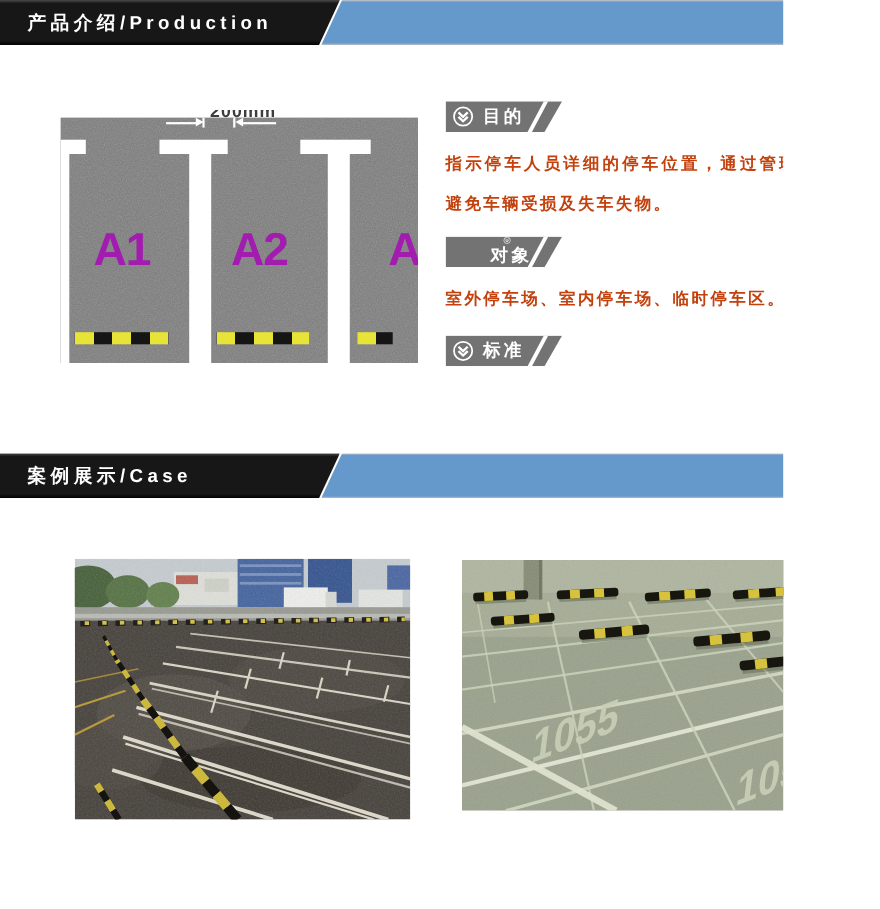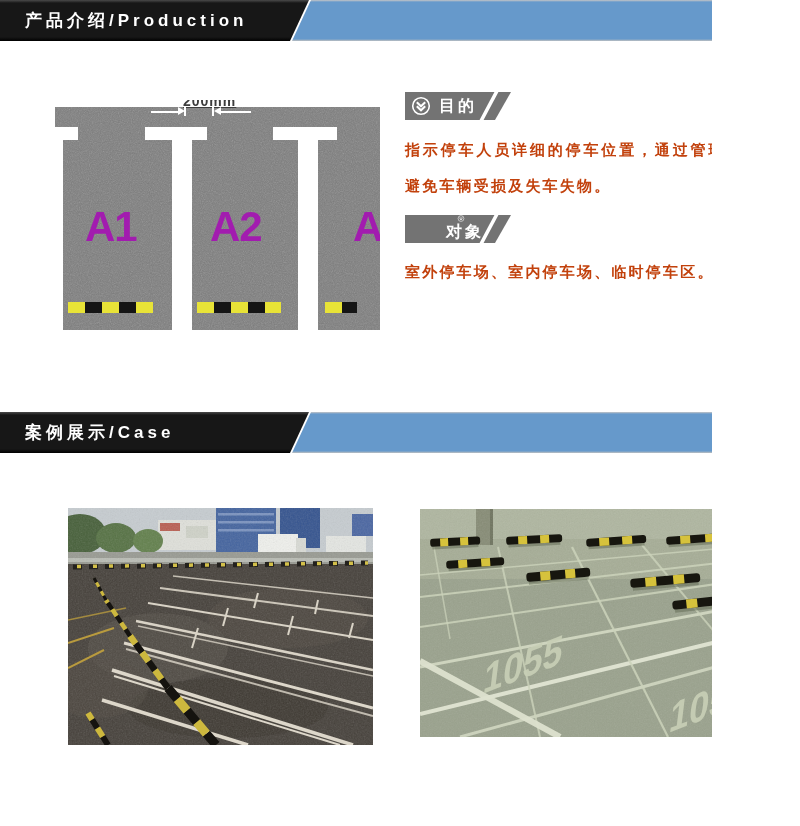--- a/index.html
+++ b/index.html
@@ -34,22 +34,22 @@
   #badge-3{margin-top:15px;}
   #desc3{margin:9px 0 0 0;}
 
   
   #product-img{position:absolute;left:55px;top:100px;width:325px;height:230px;overflow:hidden;
     background:#ffffff;}
   #product-img .asphalt{position:absolute;left:0;top:7px;width:325px;height:223px;background:#7d7d7d;}
   #product-img .mark{position:absolute;background:#ffffff;}
   .space-label{position:absolute;color:#a21caf;font-size:42px;font-weight:bold;line-height:1;
     letter-spacing:-1px;}
-  .dim-label{position:absolute;top:-7px;left:128px;color:#3d3d3d;font-size:14px;font-weight:bold;
-    letter-spacing:1px;text-decoration:underline;}
+  .dim-label{position:absolute;top:-7px;left:136px;color:#3d3d3d;font-size:16px;font-weight:bold;
+    letter-spacing:1px;}
   .tick{position:absolute;top:7px;width:2px;height:9px;background:#ffffff;}
   .dim-line{position:absolute;top:11px;height:2px;background:#ffffff;}
   .arr{position:absolute;top:7px;width:0;height:0;border-top:4px solid transparent;
     border-bottom:4px solid transparent;}
   .arr.right{border-left:7px solid #ffffff;}
   .arr.left{border-right:7px solid #ffffff;}
   .stopper{position:absolute;top:202px;height:11px;
     background:repeating-linear-gradient(90deg,#e8e337 0px,#e8e337 17px,#151515 17px,#151515 34px);}
 
   
@@ -123,20 +123,29 @@
       <svg width="20" height="20" viewBox="0 0 20 20">
         <circle cx="10" cy="10" r="8.3" fill="none" stroke="#ffffff" stroke-width="1.6"></circle>
         <polyline points="5.8,6.2 10,10.2 14.2,6.2" fill="none" stroke="#ffffff" stroke-width="2.1"></polyline>
         <polyline points="5.8,10.2 10,14.2 14.2,10.2" fill="none" stroke="#ffffff" stroke-width="2.1"></polyline>
       </svg>
       <span class="blabel">对象</span>
       <span class="slash"></span>
     </div>
     <p class="desc" id="desc2">室外停车场、室内停车场、临时停车区。</p>
 
+    <div class="badge" id="badge-3">
+      <svg width="20" height="20" viewBox="0 0 20 20">
+        <circle cx="10" cy="10" r="8.3" fill="none" stroke="#ffffff" stroke-width="1.6"></circle>
+        <polyline points="5.8,6.2 10,10.2 14.2,6.2" fill="none" stroke="#ffffff" stroke-width="2.1"></polyline>
+        <polyline points="5.8,10.2 10,14.2 14.2,10.2" fill="none" stroke="#ffffff" stroke-width="2.1"></polyline>
+      </svg>
+      <span class="blabel">标准</span>
+      <span class="slash"></span>
+    </div>
   </div>
 
   <div class="banner" style="top:412px;">
     <div class="black"></div>
     <div class="blue"></div>
     <div class="title">案例展示/Case</div>
   </div>
 
   <div id="case-photo-outdoor">
     <svg width="305" height="237" viewBox="0 0 305 237">

